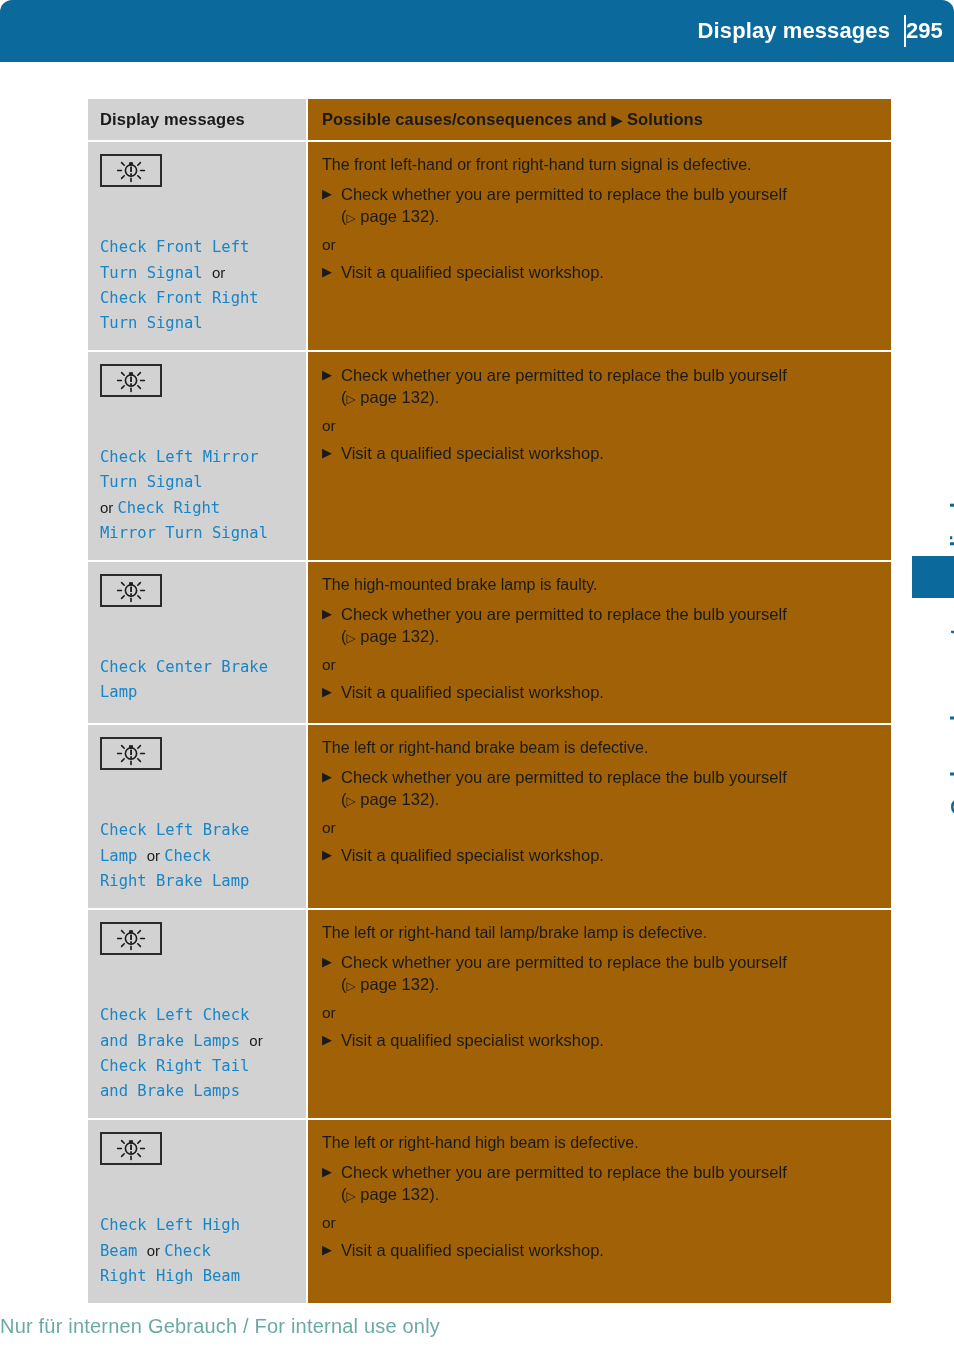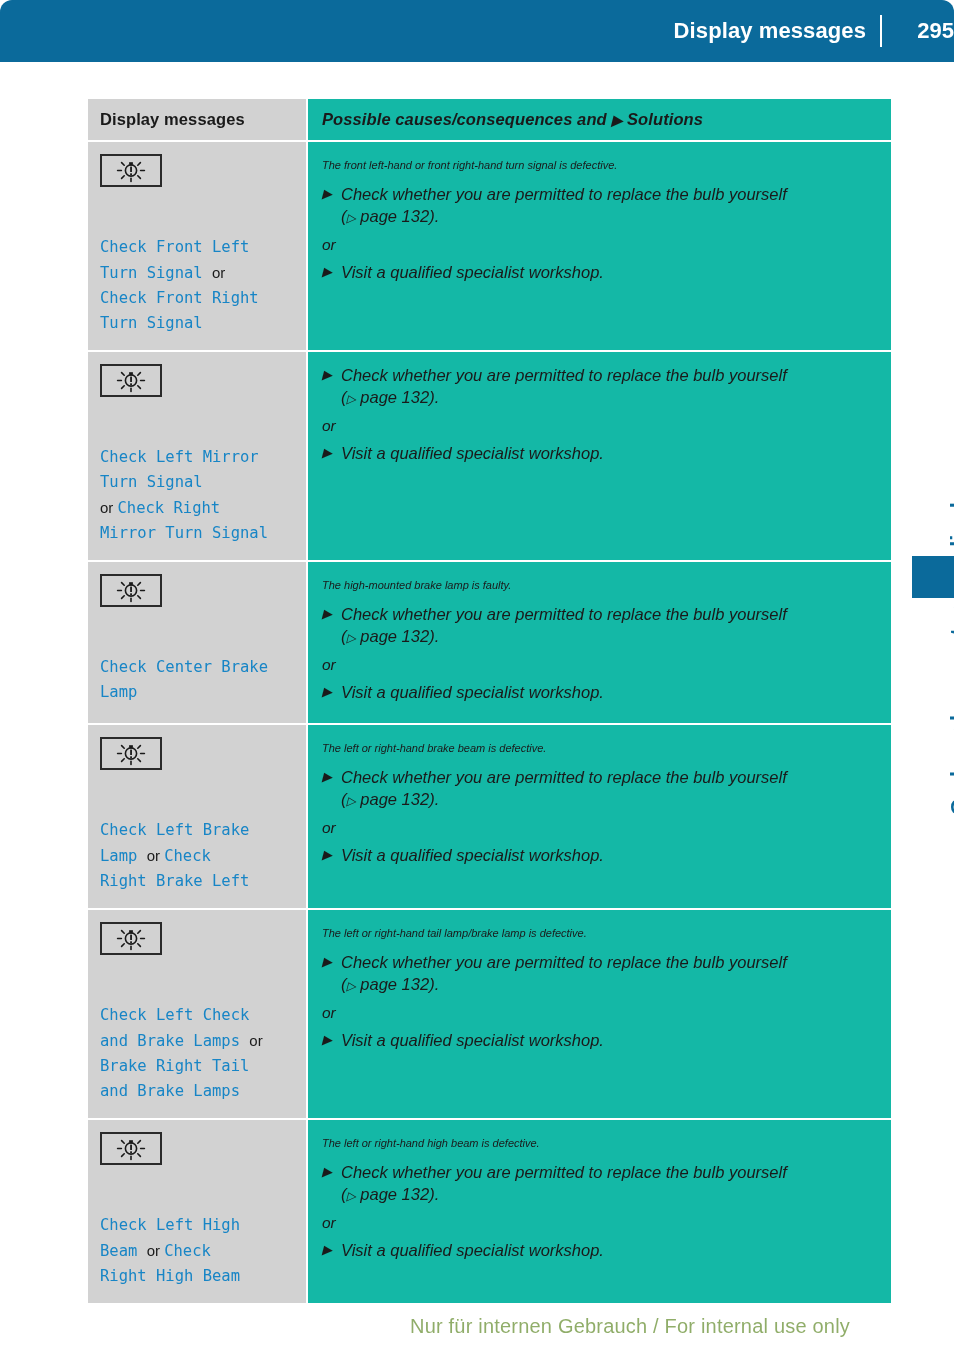--- a/index.html
+++ b/index.html
@@ -37,22 +37,22 @@
   }
   .header-sep {
     width: 2px;
     height: 32px;
     background: #ffffff;
   }
   .header-page {
     color: #ffffff;
     font-size: 22px;
     font-weight: bold;
-    width: 72px;
-    text-align: right;
+    width: 48px;
+    text-align: left;
   }
 
   
   .side-tab {
     position: absolute;
     right: 0;
     top: 62px;
     width: 62px;
     height: 560px;
   }
@@ -89,24 +89,23 @@
     width: 100%;
     margin-bottom: 2px;
   }
   .cell-left {
     width: 218px;
     background: #d2d2d2;
     padding: 12px 14px 14px 12px;
   }
   .cell-right {
     flex: 1;
-    background: #14b8a6;
+    background: #a16207;
     margin-left: 2px;
     padding: 12px 14px 14px 14px;
-    font-style: italic;
   }
   .head-row .cell-left,
   .head-row .cell-right {
     padding-top: 11px;
     padding-bottom: 11px;
   }
   .head-text {
     font-size: 16.5px;
     font-weight: bold;
     color: #1a1a1a;
@@ -136,21 +135,21 @@
     margin-top: 48px;
   }
   .msg .plain {
     font-family: "Liberation Sans", sans-serif;
     color: #1a1a1a;
     font-size: 15px;
   }
 
   
   .cause {
-    font-size: 11px;
+    font-size: 16px;
     line-height: 22px;
     color: #1a1a1a;
     margin-bottom: 7px;
   }
   .step {
     display: flex;
     font-size: 16.5px;
     line-height: 22px;
     color: #1a1a1a;
     margin-bottom: 6px;
@@ -170,23 +169,23 @@
     margin-bottom: 6px;
   }
   .ref-tri { font-size: 12px; }
 
   
   .footer {
     position: absolute;
     left: 0;
     top: 1315px;
     width: 850px;
-    text-align: right;
+    text-align: left;
     font-size: 20px;
-    color: #4d7c0f;
+    color: #0f766e;
     opacity: 0.62;
     letter-spacing: 0.2px;
   }
 </style>
 </head>
 <body>
 
 <div class="page">
 
   <div class="header-bar">
@@ -342,21 +341,21 @@
       <line x1="5.6" y1="20.4" x2="8.2" y2="17.8"></line>
       <line x1="24.4" y1="20.4" x2="21.8" y2="17.8"></line>
     </g>
     <rect x="14.15" y="8.6" width="1.8" height="5.4" fill="#1a1a1a"></rect>
     <rect x="14.15" y="15.3" width="1.8" height="1.9" fill="#1a1a1a"></rect>
   </svg>
 </div>
           <div class="msg">
             <div><span>Check Left Brake</span></div>
             <div><span>Lamp </span><span class="plain">or </span><span>Check</span></div>
-            <div><span>Right Brake Left</span></div>
+            <div><span>Right Brake Lamp</span></div>
           </div>
         </div>
         <div class="cell-right">
           <div class="cause">The left or right-hand brake beam is defective.</div>
           <div class="step">
             <span class="bullet">▶</span>
             <span class="stxt"><span>Check whether you are permitted to replace the bulb yourself</span><span class="sub"><span>(</span><span class="ref-tri">▷</span><span> page 132).</span></span></span>
           </div>
           <div class="orword">or</div>
           <div class="step">
@@ -381,21 +380,21 @@
       <line x1="5.6" y1="20.4" x2="8.2" y2="17.8"></line>
       <line x1="24.4" y1="20.4" x2="21.8" y2="17.8"></line>
     </g>
     <rect x="14.15" y="8.6" width="1.8" height="5.4" fill="#1a1a1a"></rect>
     <rect x="14.15" y="15.3" width="1.8" height="1.9" fill="#1a1a1a"></rect>
   </svg>
 </div>
           <div class="msg">
             <div><span>Check Left Check</span></div>
             <div><span>and Brake Lamps </span><span class="plain">or</span></div>
-            <div><span>Brake Right Tail</span></div>
+            <div><span>Check Right Tail</span></div>
             <div><span>and Brake Lamps</span></div>
           </div>
         </div>
         <div class="cell-right">
           <div class="cause">The left or right-hand tail lamp/brake lamp is defective.</div>
           <div class="step">
             <span class="bullet">▶</span>
             <span class="stxt"><span>Check whether you are permitted to replace the bulb yourself</span><span class="sub"><span>(</span><span class="ref-tri">▷</span><span> page 132).</span></span></span>
           </div>
           <div class="orword">or</div>

